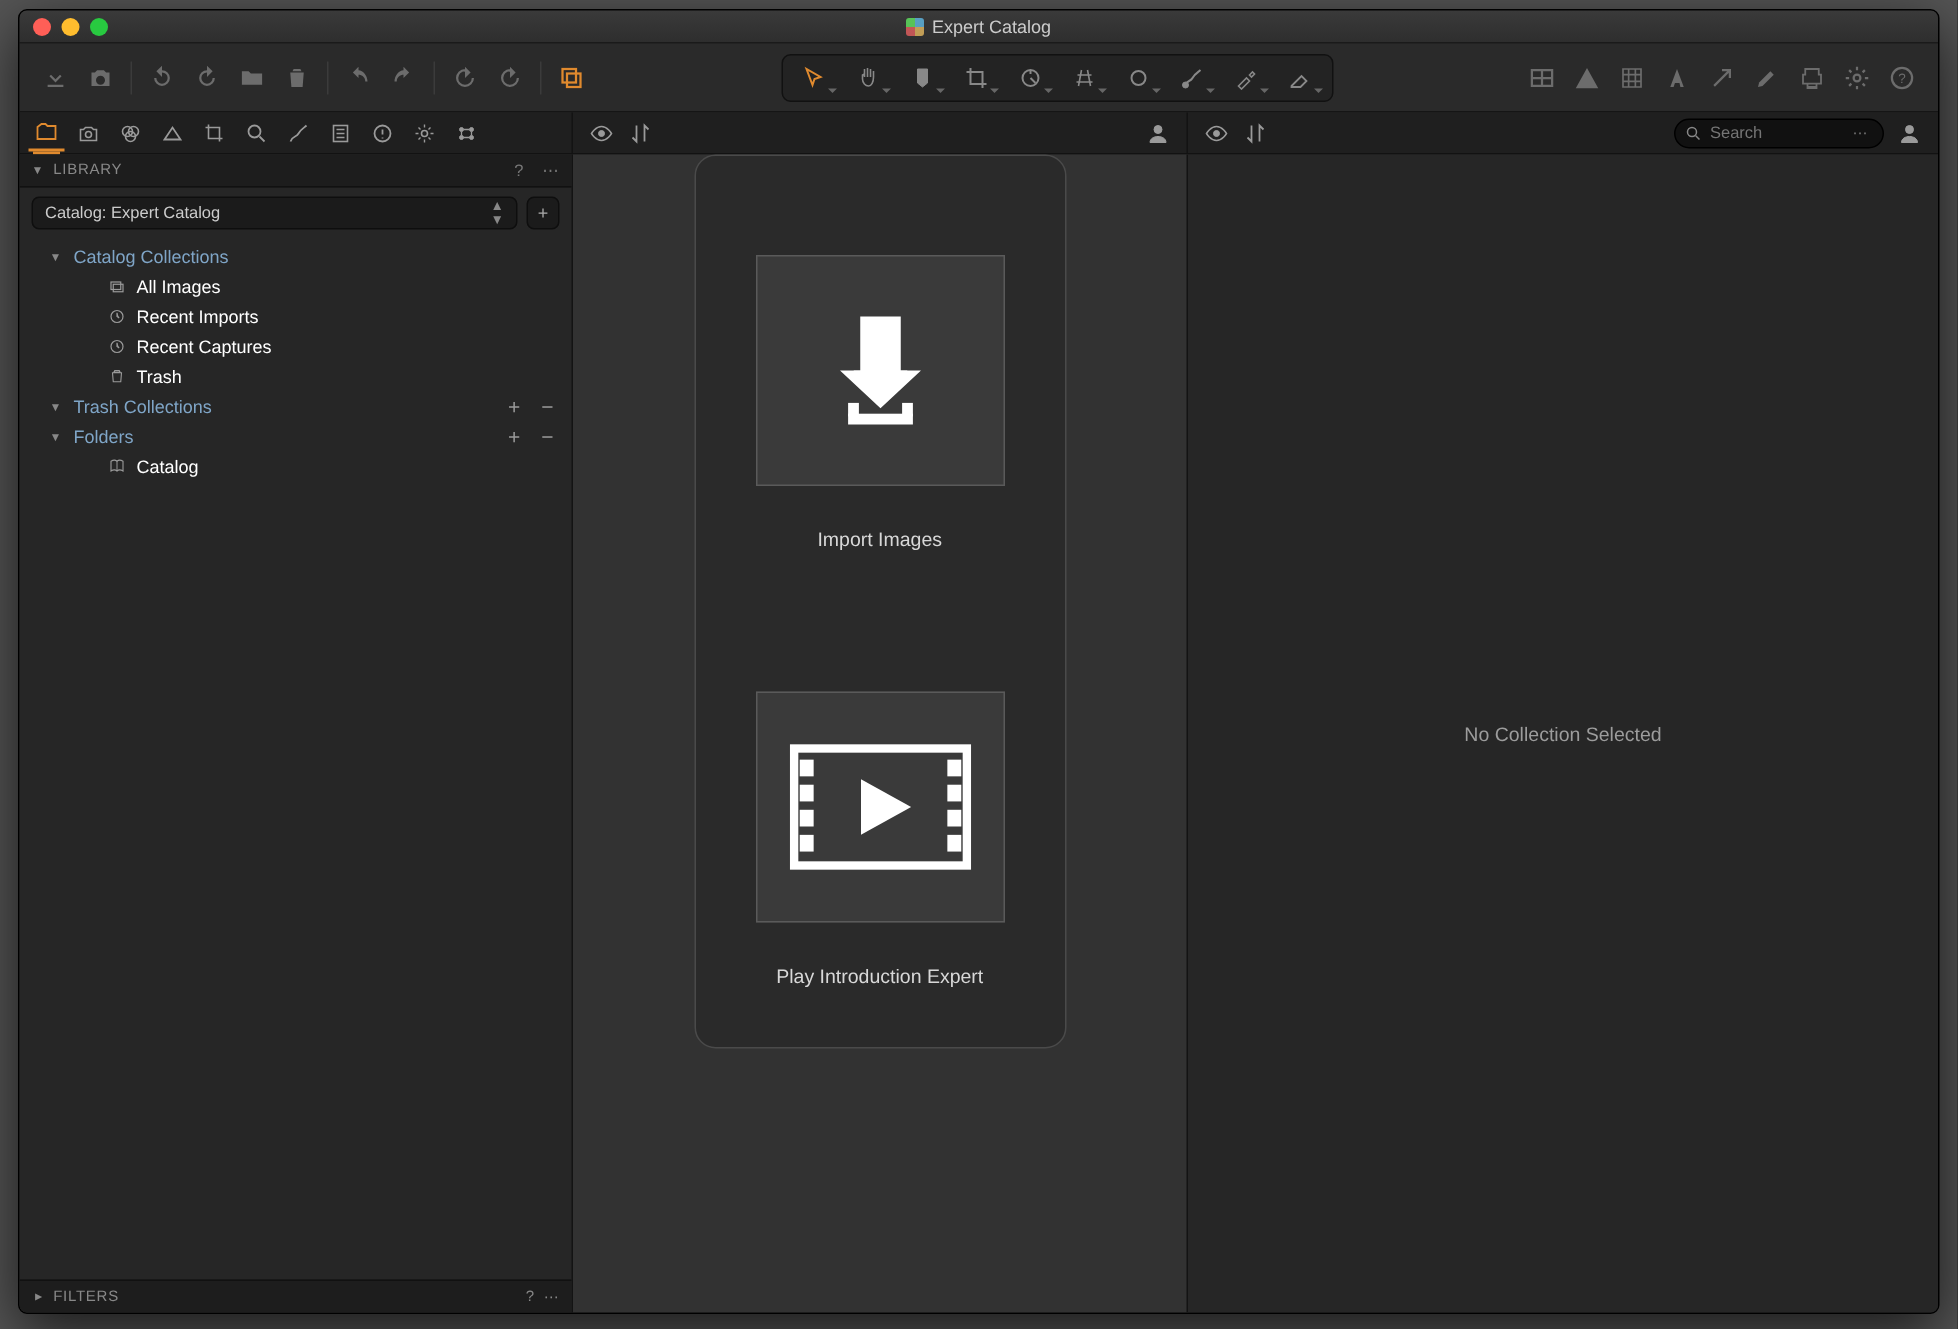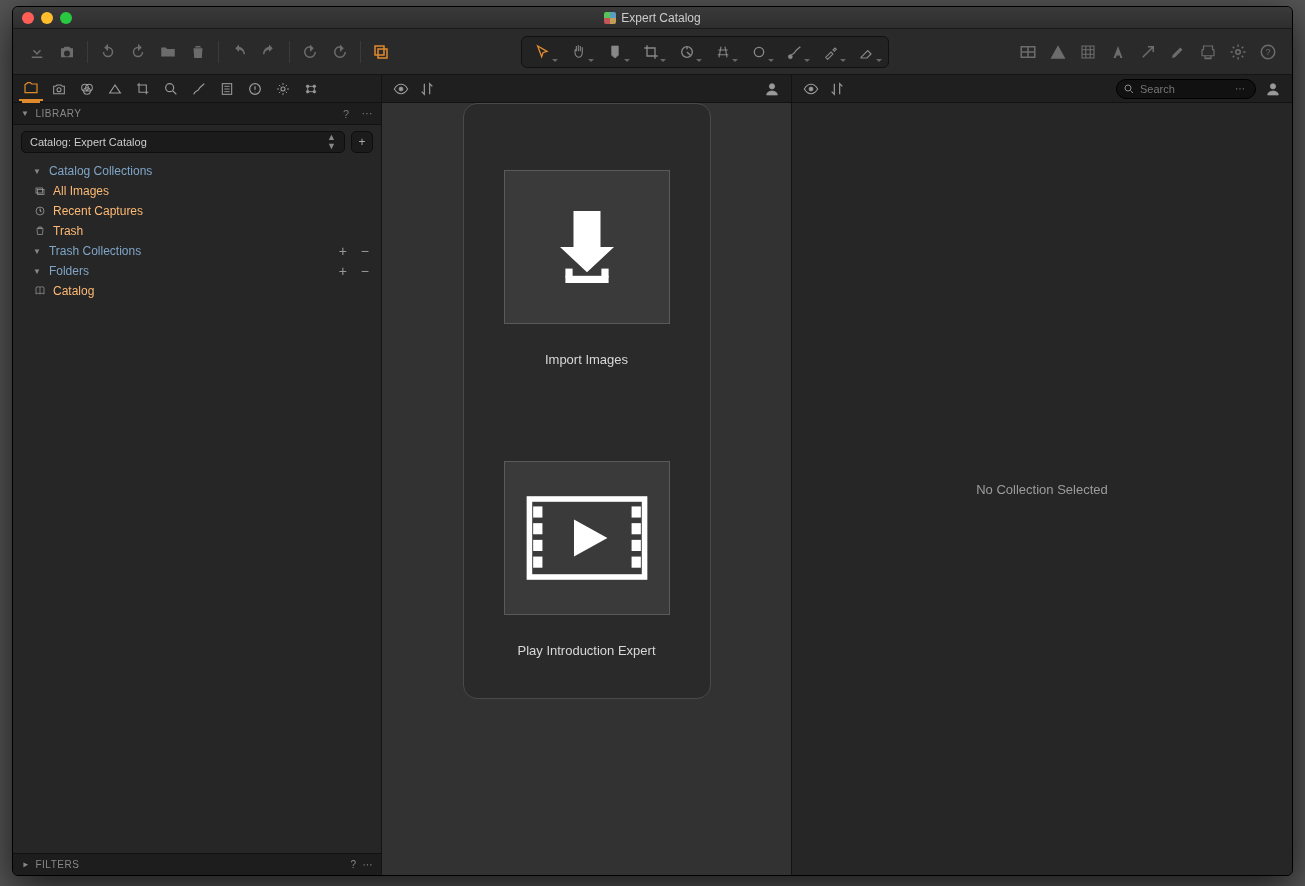--- a/index.html
+++ b/index.html
@@ -155,21 +155,21 @@
   .tree-row {
     display:flex; align-items:center; height:20px;
     padding:0 8px 0 20px; gap:6px; cursor:pointer;
     font-size:12px; color:#b7b7b7;
   }
   .tree-row.header { color:#7fa5c7; }
   .tree-row.header .arrow { color:#888; font-size:8px; margin-right:2px;}
   .tree-row .spacer{flex:1;}
   .tree-row .rowicon{width:14px;height:14px;display:flex;align-items:center;justify-content:center;color:#9a9a9a;}
   .tree-row .rowicon svg{width:12px;height:12px;fill:currentColor;stroke:currentColor;}
-  .tree-row.child{ padding-left:20px; color:#fdba74;}
+  .tree-row.child{ padding-left:58px; color:#ffffff;}
   .tree-row .pm { color:#999; font-size:14px; padding:0 4px; cursor:pointer;}
 
   
   .card {
     width:248px; height:596px;
     background:#2a2a2a;
     border:1px solid #4a4a4a;
     border-radius:14px;
     display:flex; flex-direction:column; align-items:center;
     padding:66px 0 40px 0;
@@ -548,20 +548,29 @@
           <span>Catalog Collections</span>
         </div>
         <div class="tree-row child">
           <span class="rowicon">
               <svg viewBox="0 0 24 24">
                 <rect x="4" y="6" width="13" height="10" fill="none" stroke="currentColor" stroke-width="1.6"></rect>
                 <rect x="7" y="9" width="13" height="10" fill="none" stroke="currentColor" stroke-width="1.6"></rect>
               </svg>
             </span>
           <span>All Images</span>
+        </div>
+        <div class="tree-row child">
+          <span class="rowicon">
+              <svg viewBox="0 0 24 24">
+                <circle cx="12" cy="12" r="8" fill="none" stroke="currentColor" stroke-width="1.6"></circle>
+                <path d="M12 7v5l3 2" stroke="currentColor" stroke-width="1.6"></path>
+              </svg>
+            </span>
+          <span>Recent Imports</span>
         </div>
         <div class="tree-row child">
           <span class="rowicon">
               <svg viewBox="0 0 24 24">
                 <circle cx="12" cy="12" r="8" fill="none" stroke="currentColor" stroke-width="1.6"></circle>
                 <path d="M12 7v5l3 2" stroke="currentColor" stroke-width="1.6"></path>
               </svg>
             </span>
           <span>Recent Captures</span>
         </div>

